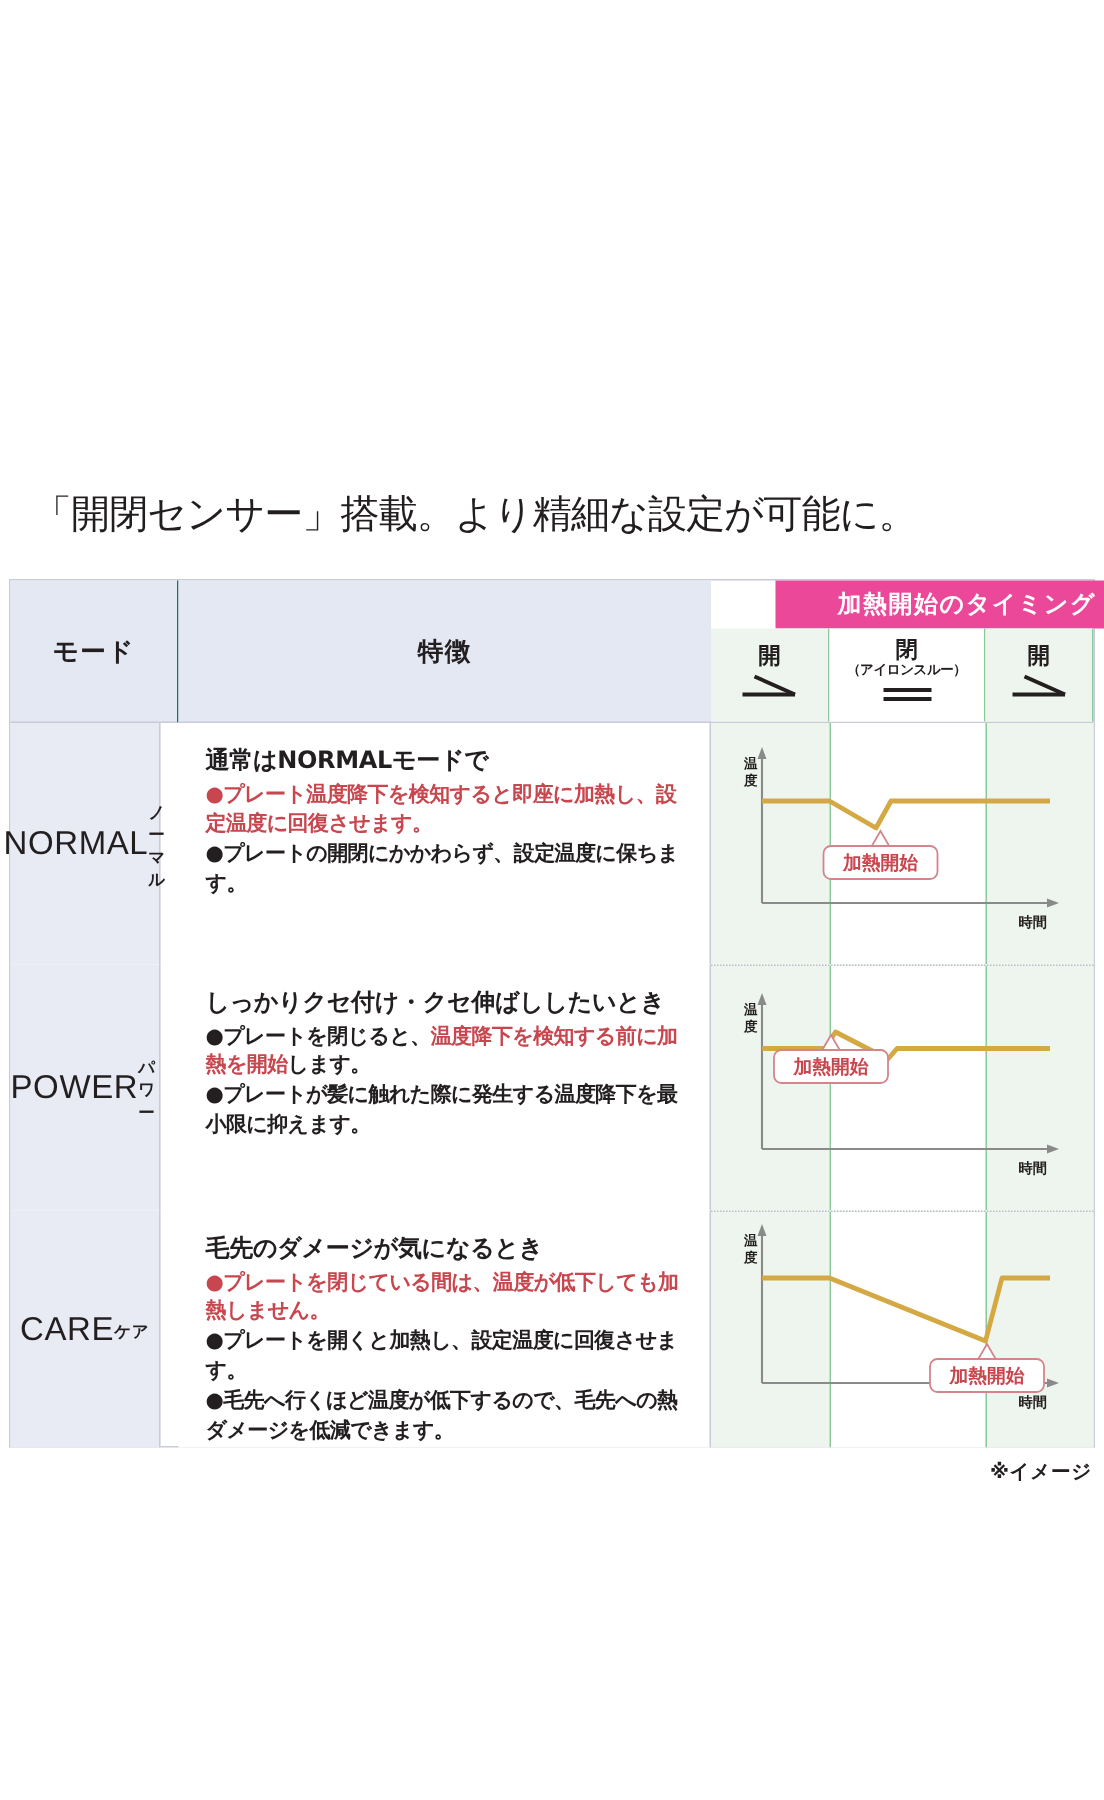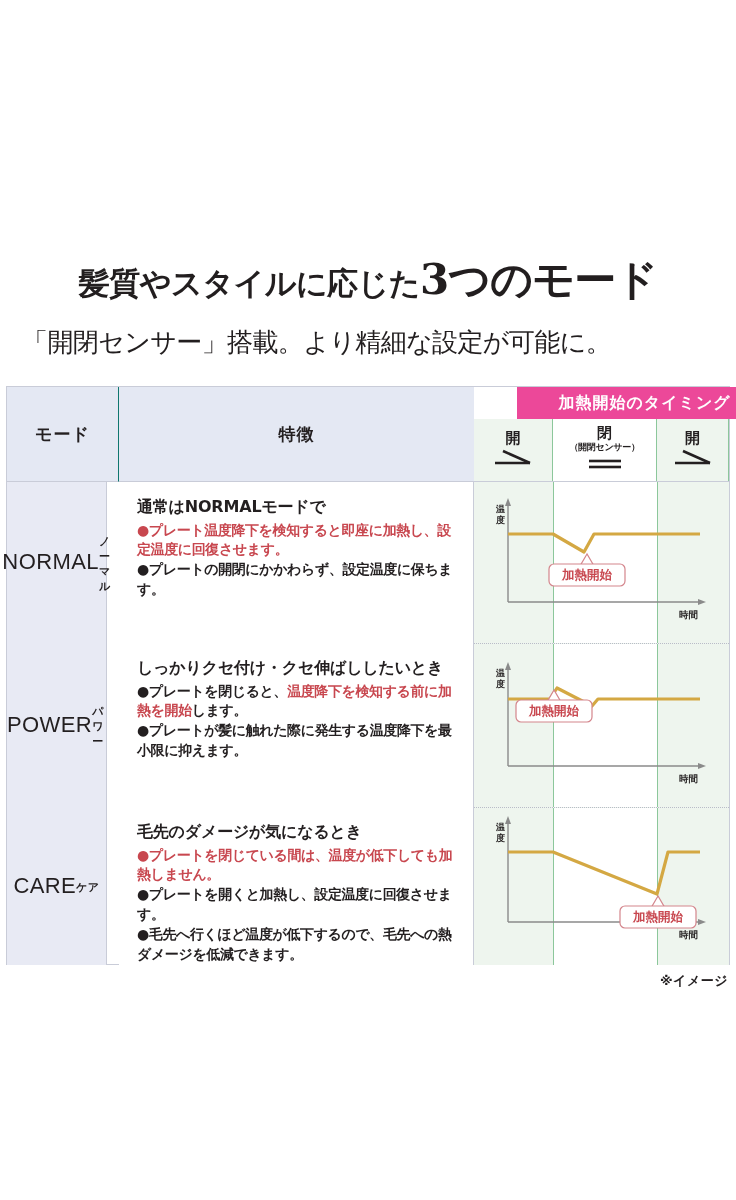--- a/index.html
+++ b/index.html
@@ -149,23 +149,20 @@
     position:absolute;right:8px;top:972px;
     font-family:"DejaVu Sans",sans-serif;
     font-size:13px;font-weight:700;color:#231f20;letter-spacing:0.5px;
   }
 </style>
 </head>
 <body>
 
 <div class="page">
 
-  <div class="headline">
-    <span class="h-sm">髪質やスタイルに応じた</span><span class="h-lg">3つのモード</span>
-  </div>
 
   <div class="subline">「開閉センサー」搭載。より精細な設定が可能に。</div>
 
   <div class="table">
 
     <div class="hdr">
       <div class="hdr-mode col-mode">
         <span class="hdr-label">モード</span>
       </div>
       <div class="hdr-feat col-feat">
@@ -183,21 +180,21 @@
             <span class="sc-icon">
               <svg width="40" height="16" viewBox="0 0 40 16">
                 <line x1="2" y1="14" x2="37" y2="14" stroke="#231f20" stroke-width="2.6"></line>
                 <line x1="10" y1="2" x2="37" y2="14" stroke="#231f20" stroke-width="2.6"></line>
               </svg>
             </span>
           </div>
 
           <div class="subcol closed sc2">
             <span class="sc-kanji">閉</span>
-            <span class="sc-note">（開閉センサー）</span>
+            <span class="sc-note">（アイロンスルー）</span>
             <span class="sc-icon">
               <svg width="40" height="12" viewBox="0 0 40 12">
                 <line x1="4" y1="3" x2="36" y2="3" stroke="#231f20" stroke-width="2.6"></line>
                 <line x1="4" y1="9" x2="36" y2="9" stroke="#231f20" stroke-width="2.6"></line>
               </svg>
             </span>
           </div>
 
           <div class="subcol open sc3">
             <span class="sc-kanji">開</span>

